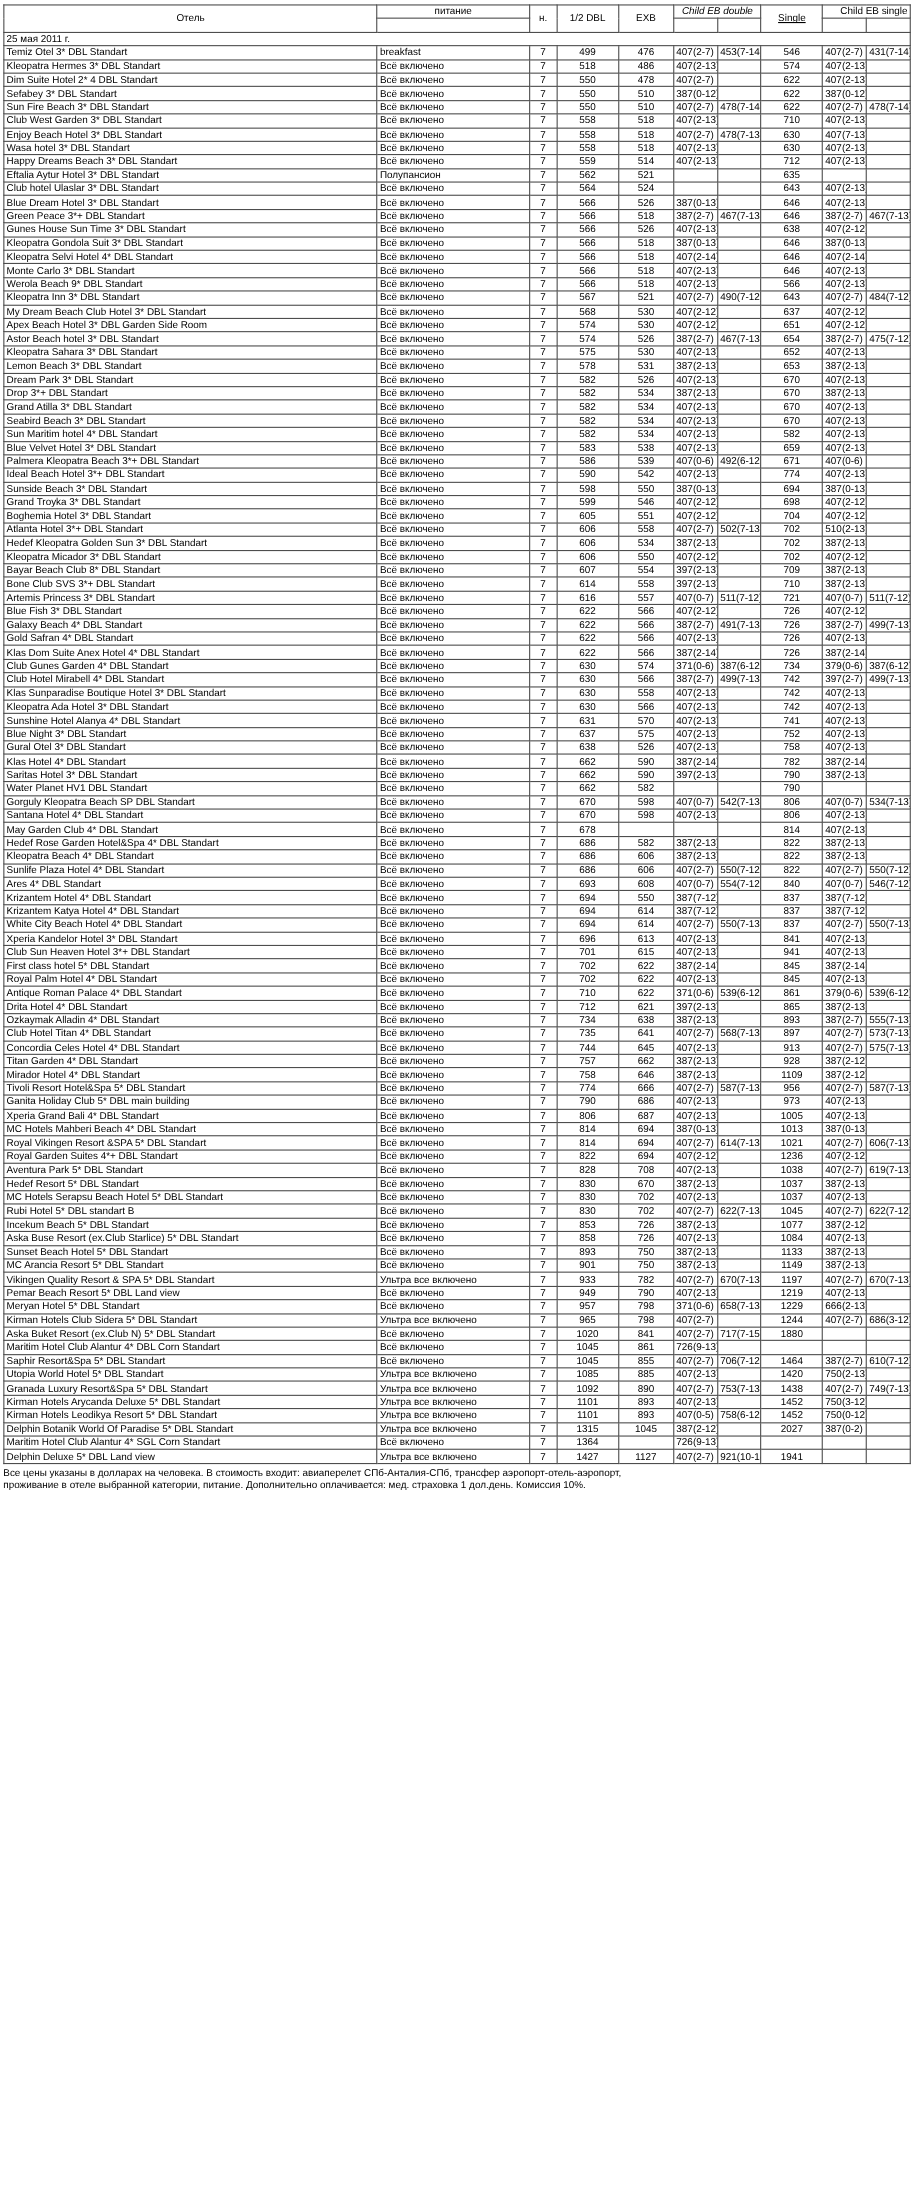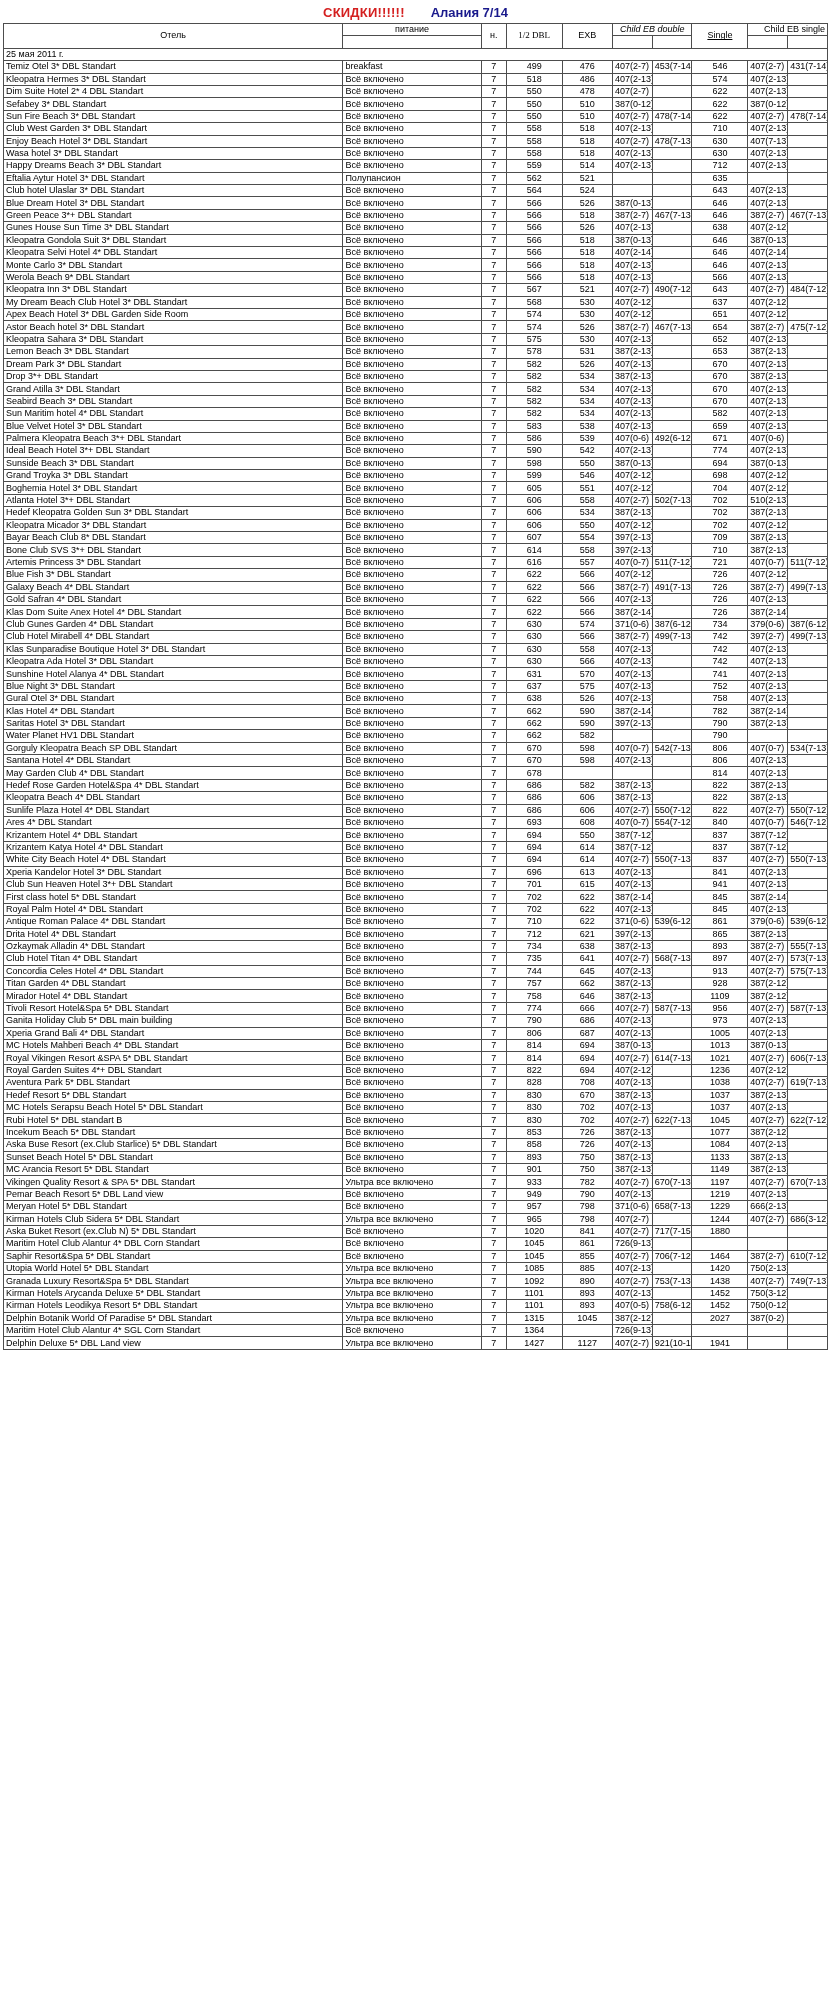--- a/index.html
+++ b/index.html
@@ -51,21 +51,21 @@
   thead th {
     text-align: center;
     font-size: 9px;
     font-weight: normal;
     background: #ffffff;
     height: 15px;
   }
   th.c-hotel { width: 243px; margin-top: 27px; }
   th.c-meal  { width: 99px; }
   th.c-n     { width: 18px; }
-  th.c-half  { width: 40px; font-family: Liberation Serif, serif; }
+  th.c-half  { width: 40px; }
   th.c-exb   { width: 36px; }
   th.c-ebd   { width: 57px; font-style: italic; }
   th.c-ebd2  { width: 47px; }
   th.c-single{ width: 40px; text-decoration: underline; }
   th.c-ebs   { width: 57px; text-align: right; }
   th.c-ebs2  { width: 47px; }
   .date-row td {
     font-size: 9px;
     height: 13px;
     border: 1px solid #4d4d4d;
@@ -82,24 +82,20 @@
     line-height: 11.5px;
     color: #000;
     width: 825px;
   }
 </style>
 </head>
 <body>
 
 <div id="page">
 
-  <div class="title-row">
-    <span class="title-discount">СКИДКИ!!!!!!</span>
-    <span class="title-region">Алания 7/14</span>
-  </div>
 
   <table class="price">
     <thead>
       <tr>
         <th class="c-hotel" rowspan="2">Отель</th>
         <th class="c-meal">питание</th>
         <th class="c-n" rowspan="2">н.</th>
         <th class="c-half" rowspan="2">1/2 DBL</th>
         <th class="c-exb" rowspan="2">EXB</th>
         <th class="c-ebd" colspan="2">Child EB double</th>
@@ -1363,15 +1359,17 @@
           <td class="valL">407(2-7)</td>
           <td class="valL">921(10-14)</td>
           <td class="val">1941</td>
           <td class="valL"></td>
           <td class="valL"></td>
         </tr>
       </tbody>
   </table>
 
   <div class="footer">
+    <div>Все цены указаны в долларах на человека. В стоимость входит: авиаперелет СПб-Анталия-СПб, трансфер аэропорт-отель-аэропорт,</div>
+    <div>проживание в отеле выбранной категории, питание. Дополнительно оплачивается: мед. страховка 1 дол.день. Комиссия 10%.</div>
   </div>
 
 </div>
 
 </body></html>

